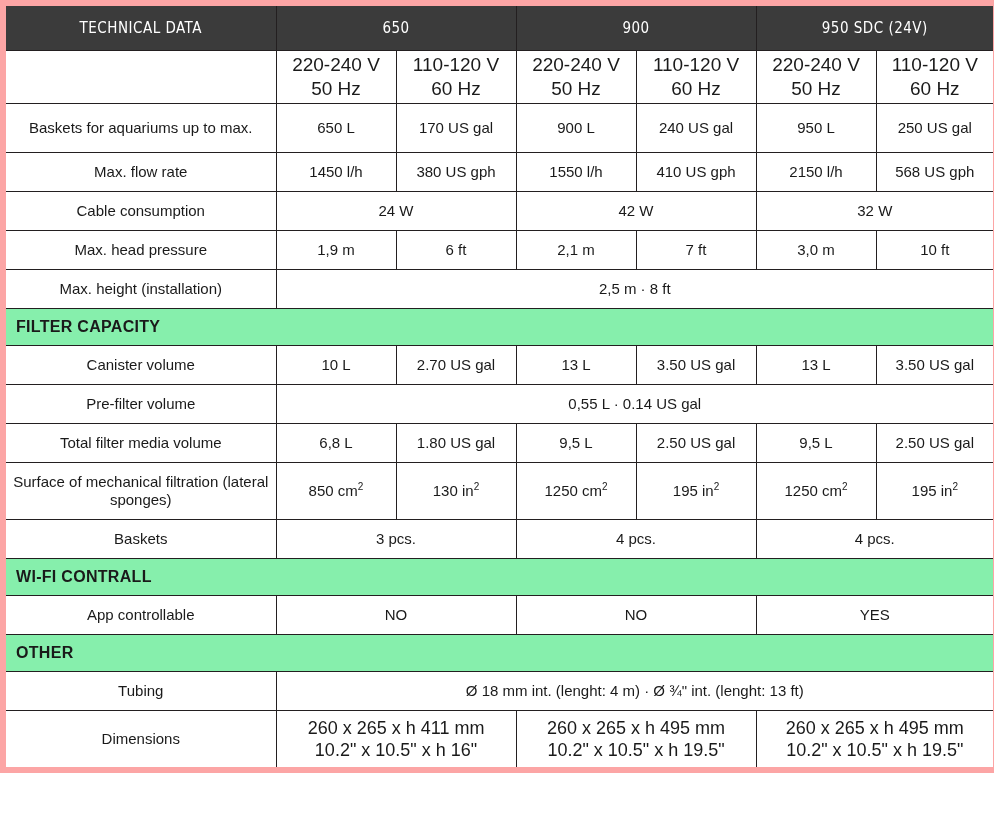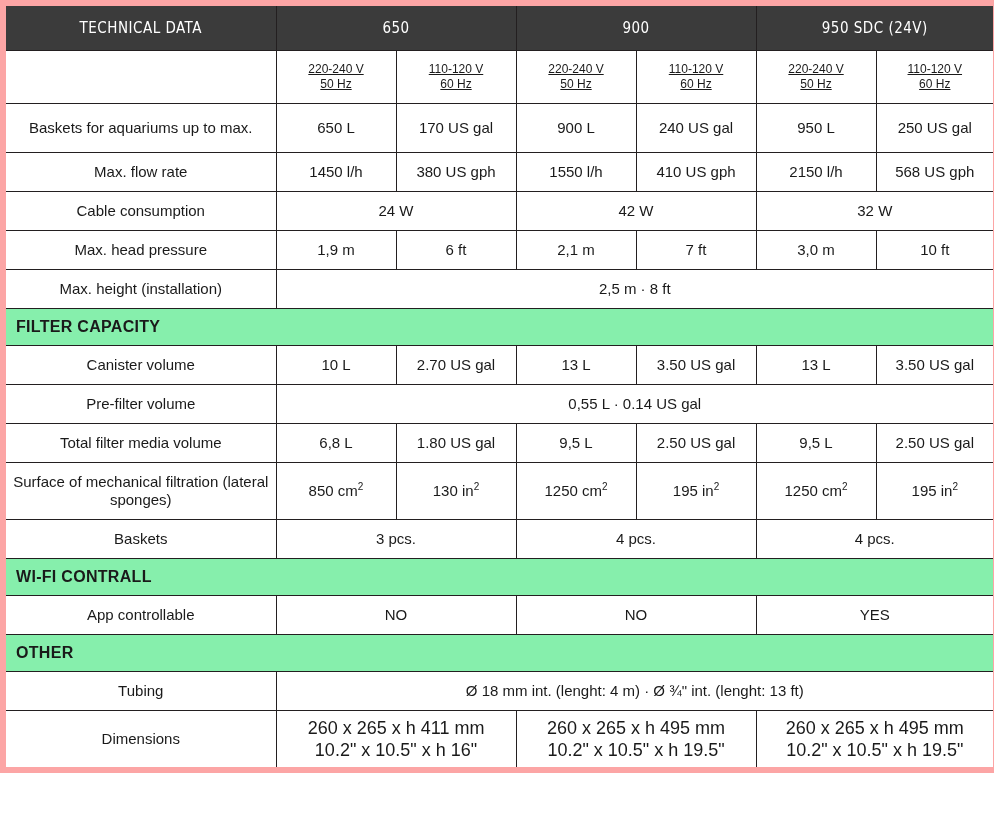--- a/index.html
+++ b/index.html
@@ -56,23 +56,22 @@
   .hdr-model {
     font-family: "DejaVu Sans Condensed", "Liberation Sans Narrow", "Liberation Sans", sans-serif;
     font-weight: bold;
     font-size: 27px;
     letter-spacing: 0.5px;
   }
 
   
   tr.volt-row td {
     height: 52px;
-    font-size: 12px;
-    color: #1a1a1a;
-    text-decoration: underline;
+    font-size: 19px;
+    color: #1a1a1a;
   }
   .volt-line2 { display: block; }
 
   
   td.label {
     text-align: left;
     padding: 6px 8px 6px 10px;
     font-weight: bold;
     font-size: 16.5px;
     color: #1a1a1a;

